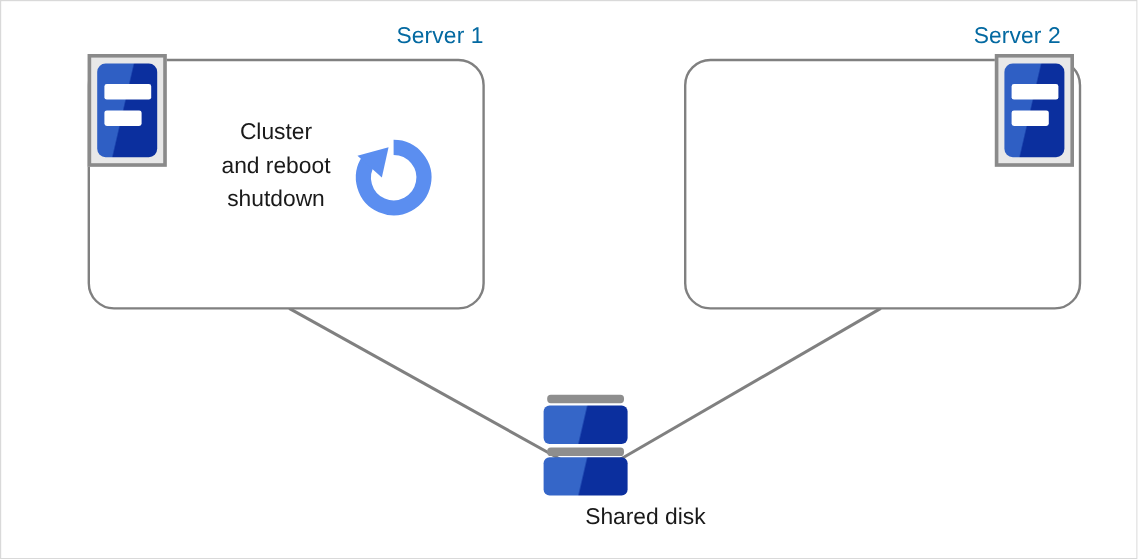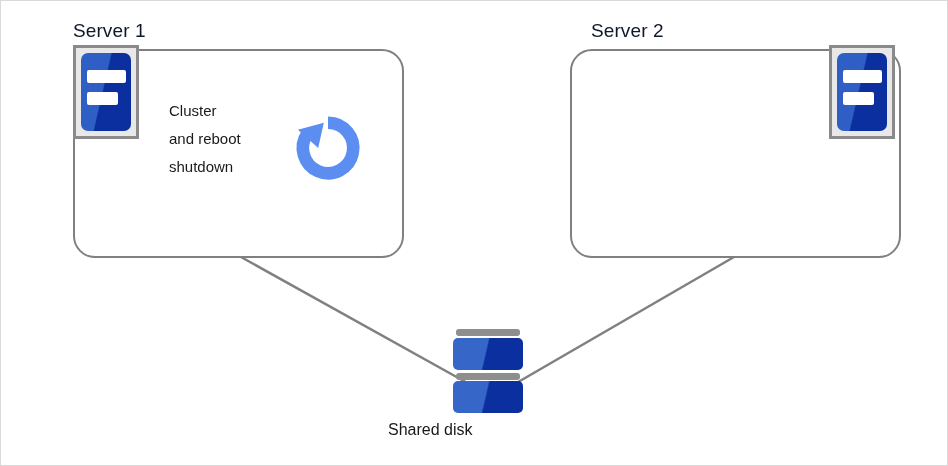--- a/index.html
+++ b/index.html
@@ -24,27 +24,27 @@
     left: 0; top: 0;
     width: 948px;
     height: 466px;
     pointer-events: none;
   }
 
   
   .node-title {
     position: absolute;
     font-size: 19px;
-    color: #0f172a;
-    text-align: left;
+    color: #0369a1;
+    text-align: right;
     white-space: nowrap;
     letter-spacing: 0.1px;
   }
   #title-server-1 { left: 72px;  top: 19px; width: 330px; }
-  #title-server-2 { left: 590px; top: 19px; width: 330px; }
+  #title-server-2 { left: 553px; top: 19px; width: 330px; }
 
   
   .server-box {
     position: absolute;
     box-sizing: border-box;
     background: #ffffff;
     border: 2.5px solid #808080;
     border-radius: 22px;
   }
   #server-box-1 { left: 72px;  top: 48px; width: 331px; height: 209px; }
@@ -85,21 +85,22 @@
   }
   .server-bar.bar-top    { top: 17px; }
   .server-bar.bar-bottom { top: 39px; width: 62%; }
 
   
   #cluster-caption {
     position: absolute;
     left: 168px;
     top: 96px;
     width: 122px;
-    font-size: 15px;
+    text-align: center;
+    font-size: 19px;
     line-height: 28px;
     color: #1a1a1a;
   }
   #cluster-caption span { display: block; white-space: nowrap; }
 
   
   #reboot-icon {
     position: absolute;
     left: 292px;
     top: 112px;
@@ -138,22 +139,22 @@
   #disk-platter-top    { top: 0px; }
   #disk-body-top       { top: 9px; }
   #disk-platter-bottom { top: 44px; }
   #disk-body-bottom    { top: 52px; }
 
   #shared-disk-label {
     position: absolute;
     left: 387px;
     top: 420px;
     width: 200px;
-    text-align: left;
-    font-size: 16px;
+    text-align: right;
+    font-size: 19px;
     color: #1a1a1a;
     white-space: nowrap;
   }
 </style>
 </head>
 <body>
 
 <div id="canvas">
 
   <svg id="wires" viewBox="0 0 948 466" xmlns="http://www.w3.org/2000/svg">

